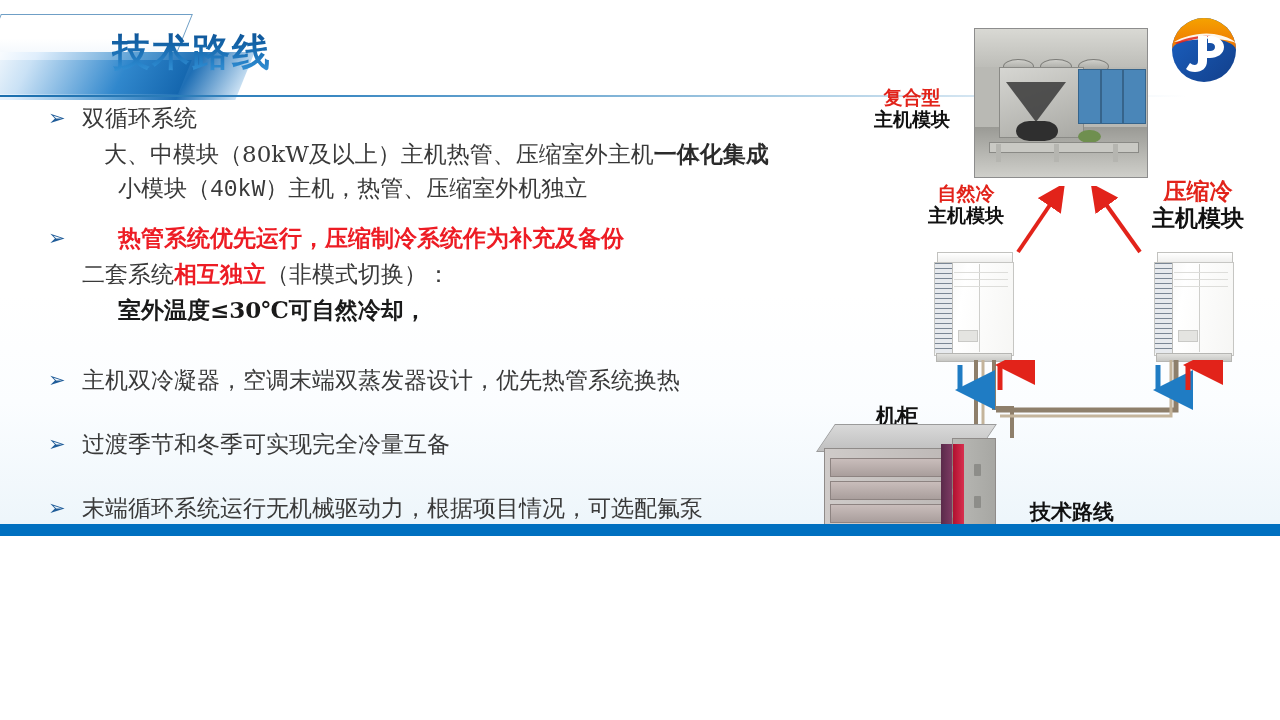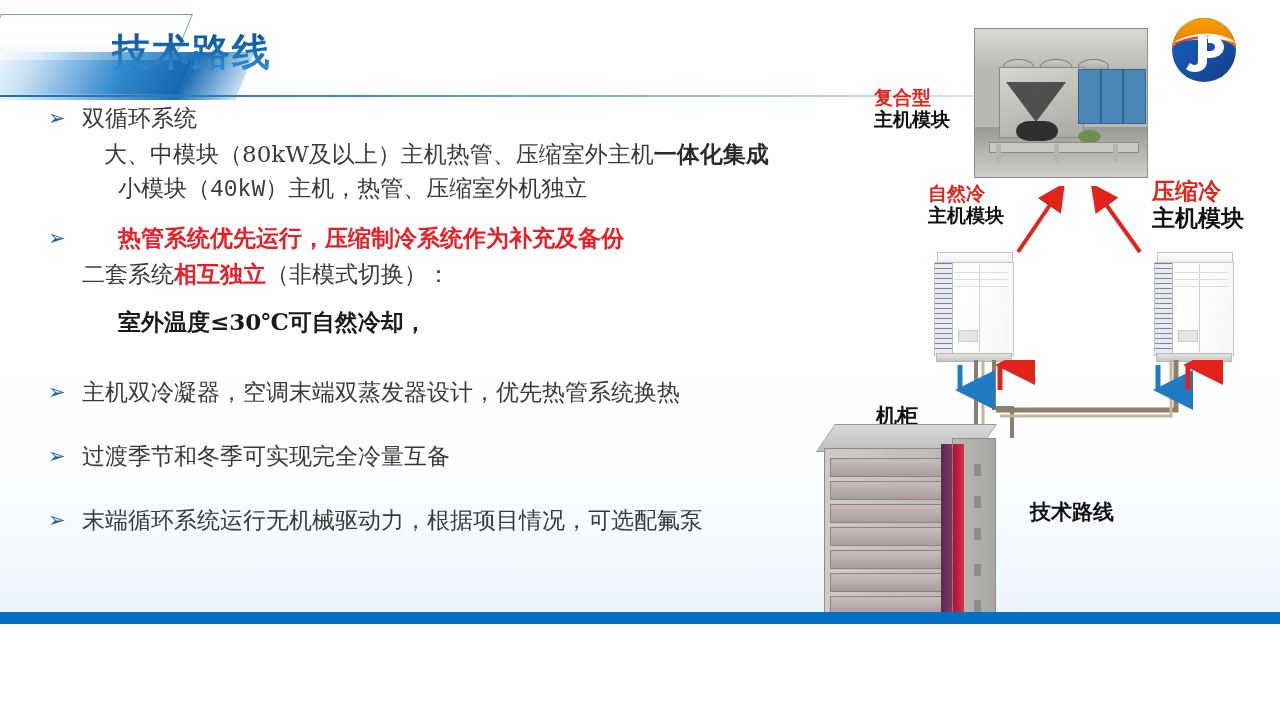--- a/index.html
+++ b/index.html
@@ -2,21 +2,21 @@
 <html><head>
 <meta charset="utf-8">
 <style>
   html,body{margin:0;padding:0;}
   body{
     width:1280px;height:720px;overflow:hidden;
     font-family:"Liberation Sans","DejaVu Sans",sans-serif;
     background:#fff;
   }
   #slide{
-    position:relative;width:1280px;height:624px;
+    position:relative;width:1280px;height:536px;
     background:linear-gradient(to bottom,#ffffff 0%,#ffffff 55%,#fbfdff 75%,#eef6fb 97%,#e7f2f9 100%);
     overflow:hidden;
   }
 
   
   .bottom-bar{position:absolute;left:0;bottom:0;width:1280px;height:12px;background:#0070C0;}
 
   
   .deco{position:absolute;left:-10px;top:14px;width:270px;height:85px;}
   .par-out{
@@ -64,28 +64,28 @@
   .bmark{
     width:34px;flex:0 0 34px;color:#1F5C99;font-size:21px;line-height:36px;
     font-family:"DejaVu Sans","Liberation Sans",sans-serif;
   }
   .btext{flex:1;}
   .l1{font-size:23px;line-height:36px;white-space:nowrap;}
   .ind1{padding-left:36px;}
   .ind2{padding-left:22px;}
   .ind3{padding-left:36px;font-family:Liberation Mono, monospace;}
   .redb{color:#ED1C24;font-weight:bold;}
-  .blk{color:#1a1a1a;font-weight:bold;margin-top:12px;}
+  .blk{color:#1a1a1a;font-weight:bold;}
   .b1{font-weight:bold;color:#2b2b2b;}
   .gap-sm{height:12px;}
   .gap-md{height:28px;}
   .gap-lg{height:34px;}
 
   .lbl{position:absolute;font-family:"DejaVu Sans","Liberation Sans",sans-serif;
-       font-weight:bold;line-height:1.18;white-space:nowrap;}
+       font-weight:bold;text-align:center;line-height:1.18;white-space:nowrap;}
   .lbl .r{color:#E2231A;display:block;}
   .lbl .k{color:#111111;display:block;}
   .lbl-solo{color:#111111;}
 
   
   .photo{position:absolute;left:974px;top:28px;width:172px;height:148px;
          background:#b9b9b4;border:1px solid #8d8d8d;overflow:hidden;}
   .ph-floor{position:absolute;left:0;bottom:0;width:100%;height:34%;
             background:linear-gradient(to bottom,#9a9a95,#cfcfca);}
   .ph-ceil{position:absolute;left:0;top:0;width:100%;height:26%;

